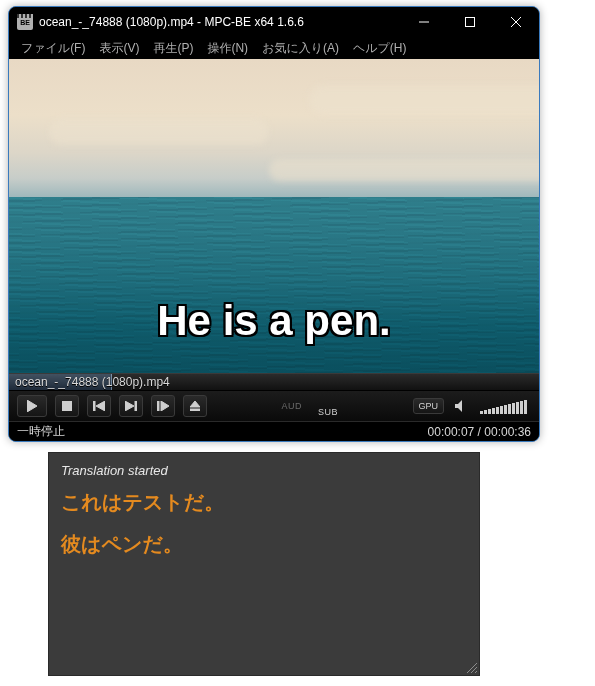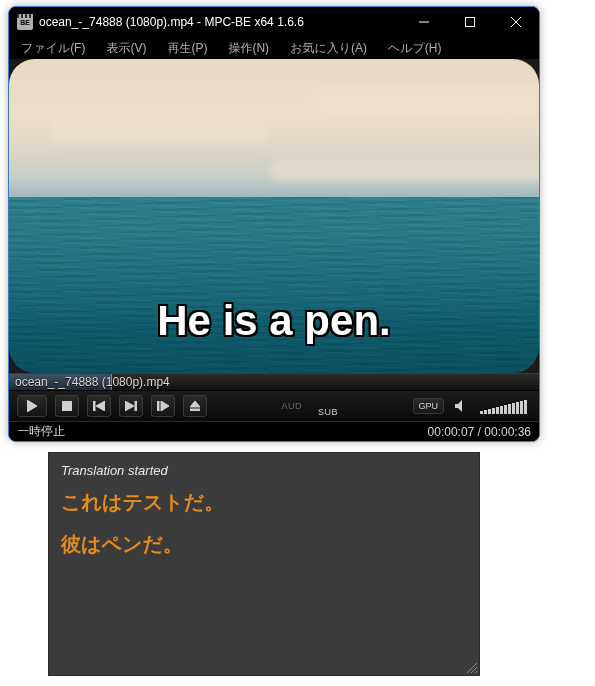--- a/index.html
+++ b/index.html
@@ -58,34 +58,34 @@
   }
   .win-btn svg { width: 10px; height: 10px; stroke: #fff; stroke-width: 1; fill: none; }
 
   
   .menu-bar {
     height: 22px;
     background: #000000;
     display: flex;
     align-items: center;
     padding: 0 6px;
-    gap: 9px;
+    gap: 2px;
   }
   .menu-item {
     color: #b0b0b0;
     font-size: 12px;
     padding: 2px 6px;
   }
 
   
   .video-area {
     flex: 1;
     position: relative;
     overflow: hidden;
-    display:flex; align-items:flex-end; justify-content:center;border-radius:26px;
+    display:flex; align-items:flex-end; justify-content:center;
   }
   .sky {
     position:absolute; inset:0;
     background: linear-gradient(to bottom,
       #e8d9c4 0%, #ecdfc9 18%, #dcd6c8 30%, #c7cdc9 38%, #9fb8bc 44%,
       #2f7e8b 44%, #2a7886 55%, #1f6d7c 70%, #0f5b6b 85%, #0a4f5e 100%);
   }
   .cloud {
     position:absolute;
     background: rgba(236,225,206,.55);

